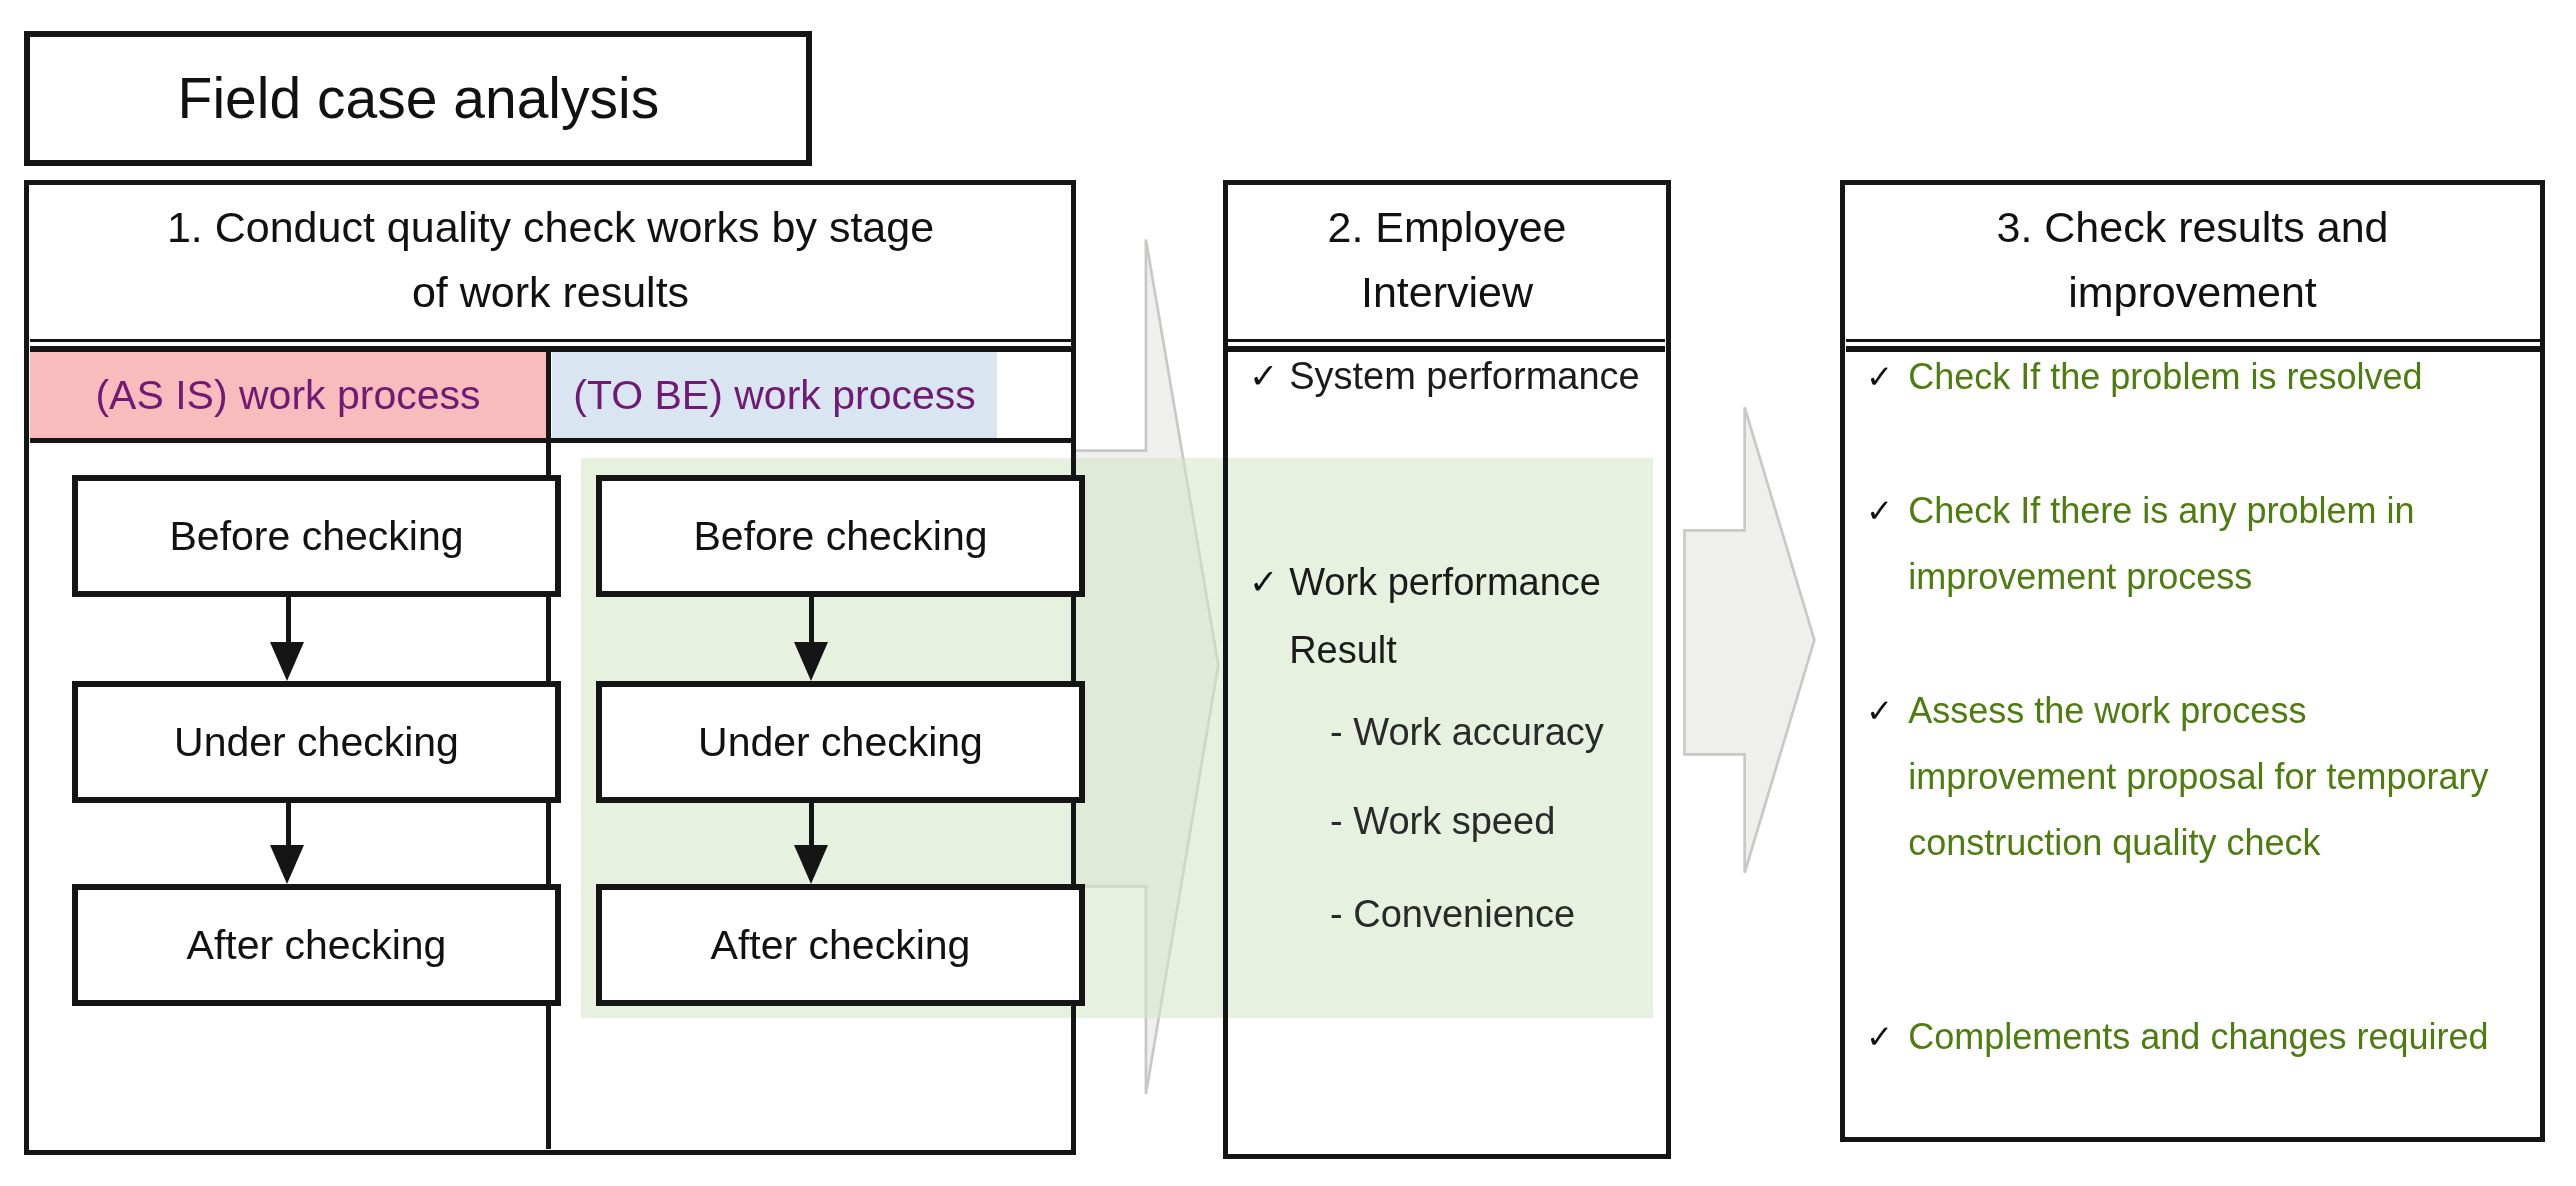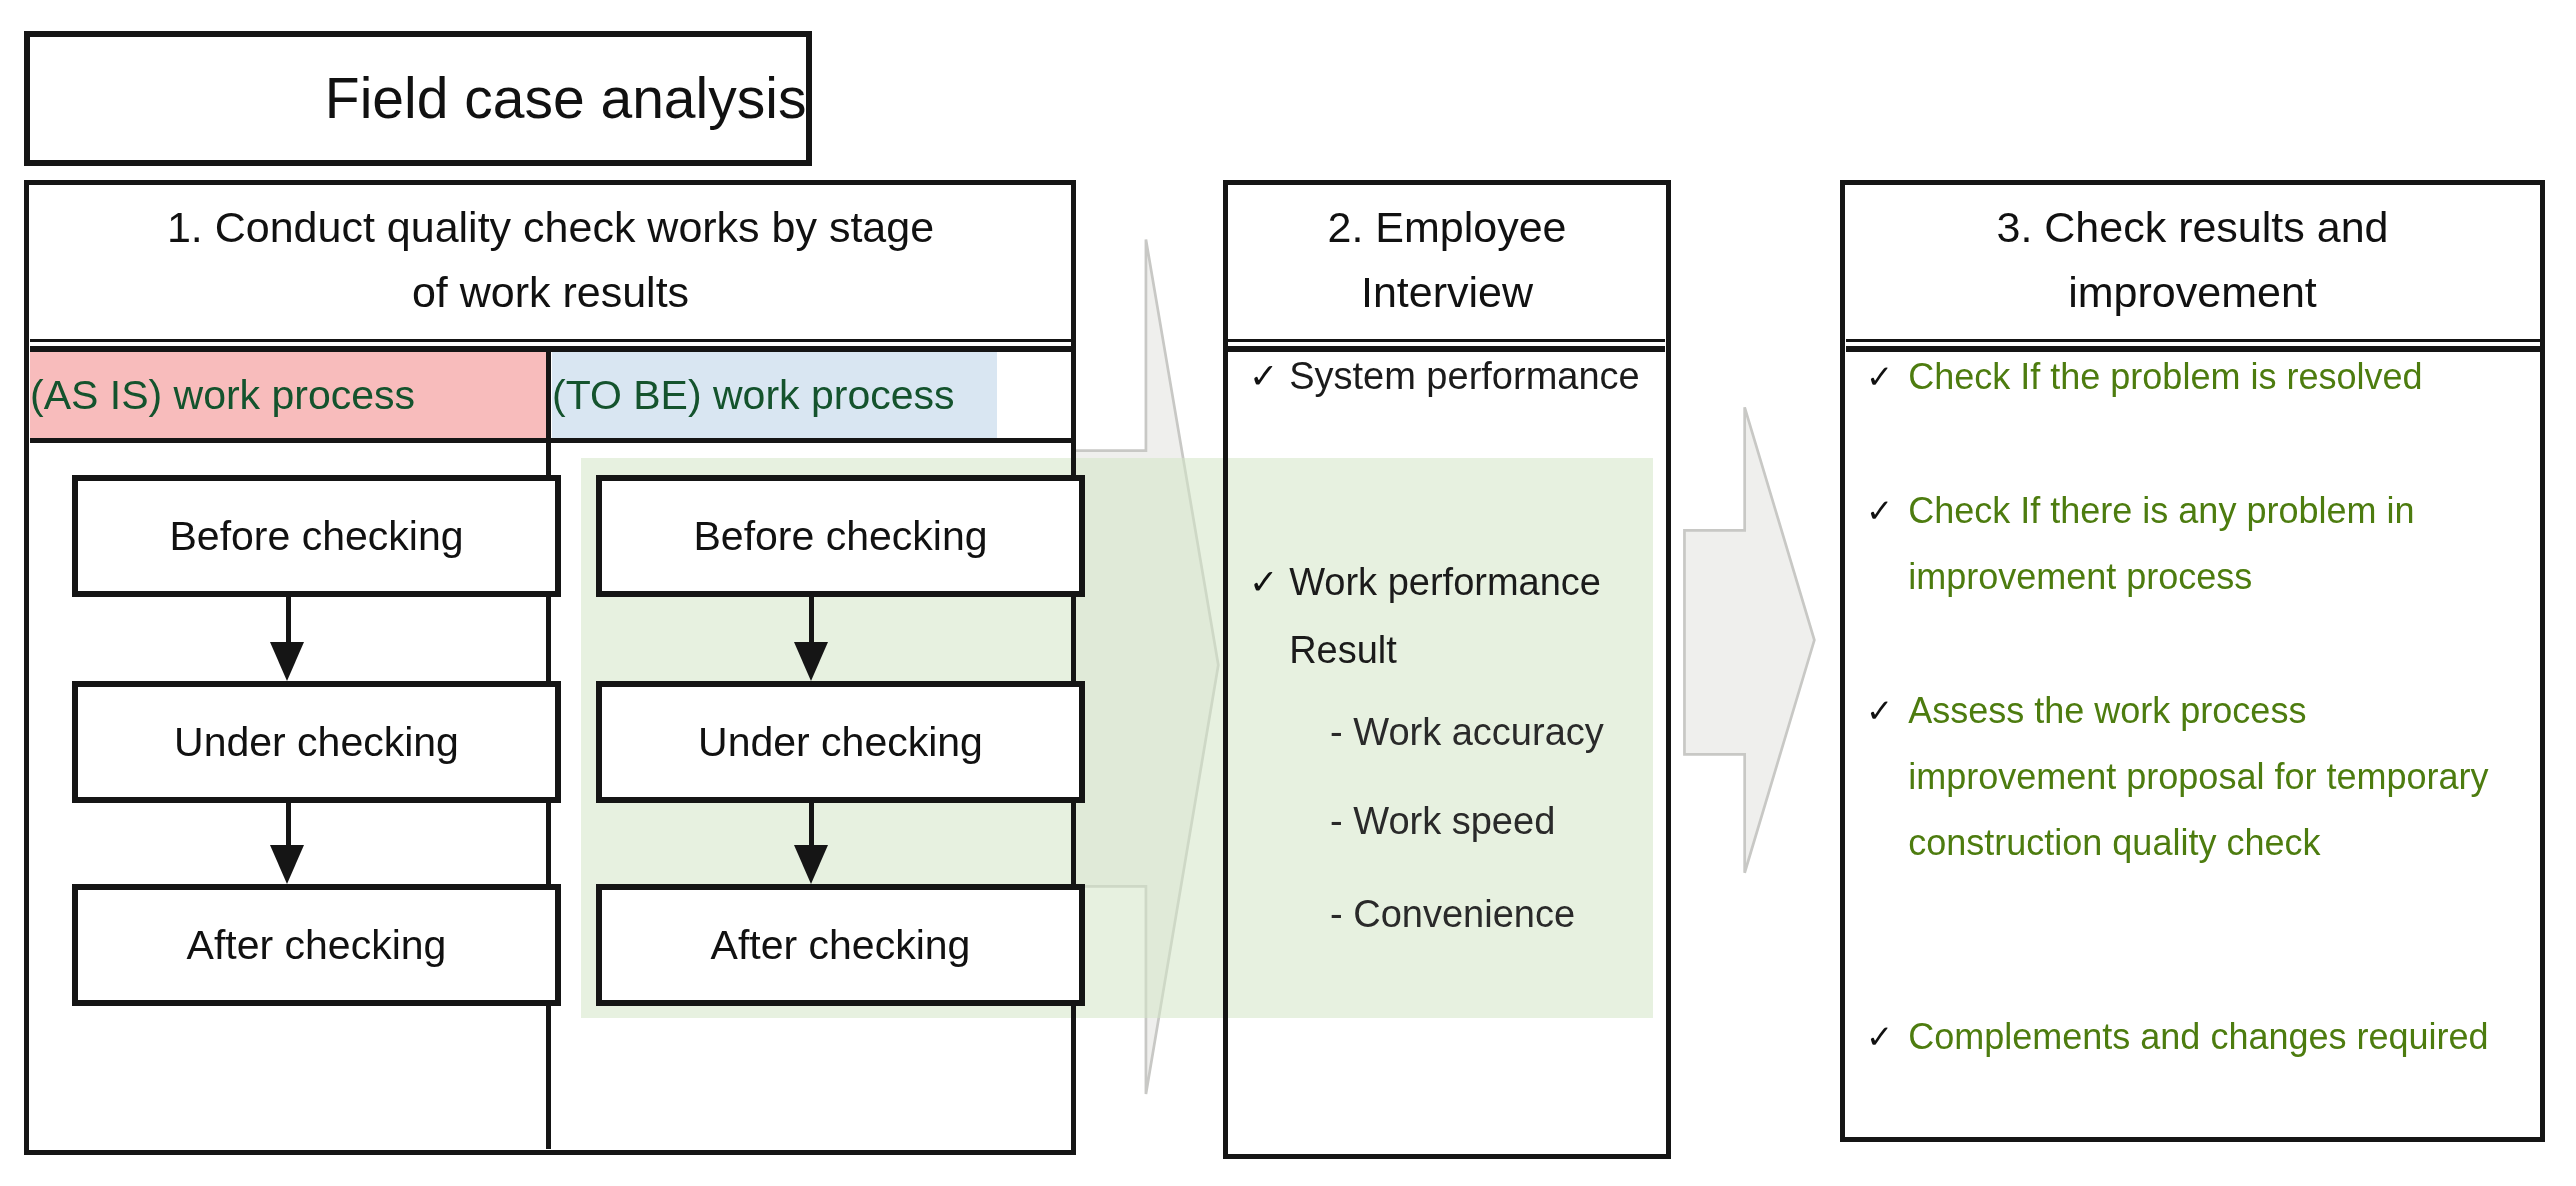--- a/index.html
+++ b/index.html
@@ -4,38 +4,38 @@
 <style>
   html,body{margin:0;padding:0;background:#ffffff;}
   .canvas{
     position:relative;width:2576px;height:1186px;background:#ffffff;overflow:hidden;
     font-family:"Liberation Sans","DejaVu Sans",sans-serif;color:#1a1a1a;
   }
   .abs{position:absolute;}
   
   .title-box{
     left:24.4px;top:30.5px;width:788px;height:135px;border:6.8px solid #151515;background:#ffffff;
-    display:flex;align-items:center;justify-content:flex-end;box-sizing:border-box;z-index:5;
+    display:flex;align-items:center;justify-content:center;box-sizing:border-box;z-index:5;
   }
   .title-box .t{font-size:57px;letter-spacing:0px;color:#111;}
   .panel{border:5.4px solid #151515;box-sizing:border-box;background:transparent;z-index:3;}
   .panel1{left:24.4px;top:180px;width:1052px;height:975px;}
   .panel2{left:1223px;top:180px;width:448px;height:979px;}
   .panel3{left:1840px;top:180px;width:705px;height:962px;}
   .panel-header{
     display:flex;flex-direction:column;align-items:center;justify-content:center;
     text-align:center;z-index:4;
   }
   .panel-header .hl{font-size:43px;line-height:65px;color:#111;white-space:nowrap;}
   .div-thin{height:3.4px;background:#151515;z-index:4;}
   .div-thick{height:6.1px;background:#151515;z-index:4;}
   
   .band-cell{
-    top:352px;height:86px;display:flex;align-items:center;
-    font-size:41px;color:#14532d;z-index:4;box-sizing:border-box;white-space:nowrap;
+    top:352px;height:86px;display:flex;align-items:center;justify-content:center;
+    font-size:41px;color:#701a75;z-index:4;box-sizing:border-box;white-space:nowrap;
   }
   .band-asis{left:30px;width:516px;background:#f8bcbc;}
   .band-tobe{left:552px;width:445px;background:#d9e6f2;}
   .band-bottom{left:30px;top:438px;width:1041px;height:5.4px;background:#151515;z-index:4;}
   .col-divider{left:546px;top:352px;width:5.4px;height:797px;background:#151515;z-index:4;}
   .step-box{
     width:489px;height:122px;border:6.8px solid #151515;background:#ffffff;box-sizing:border-box;
     display:flex;align-items:center;justify-content:center;font-size:41px;color:#111;
     z-index:6;white-space:nowrap;
   }

